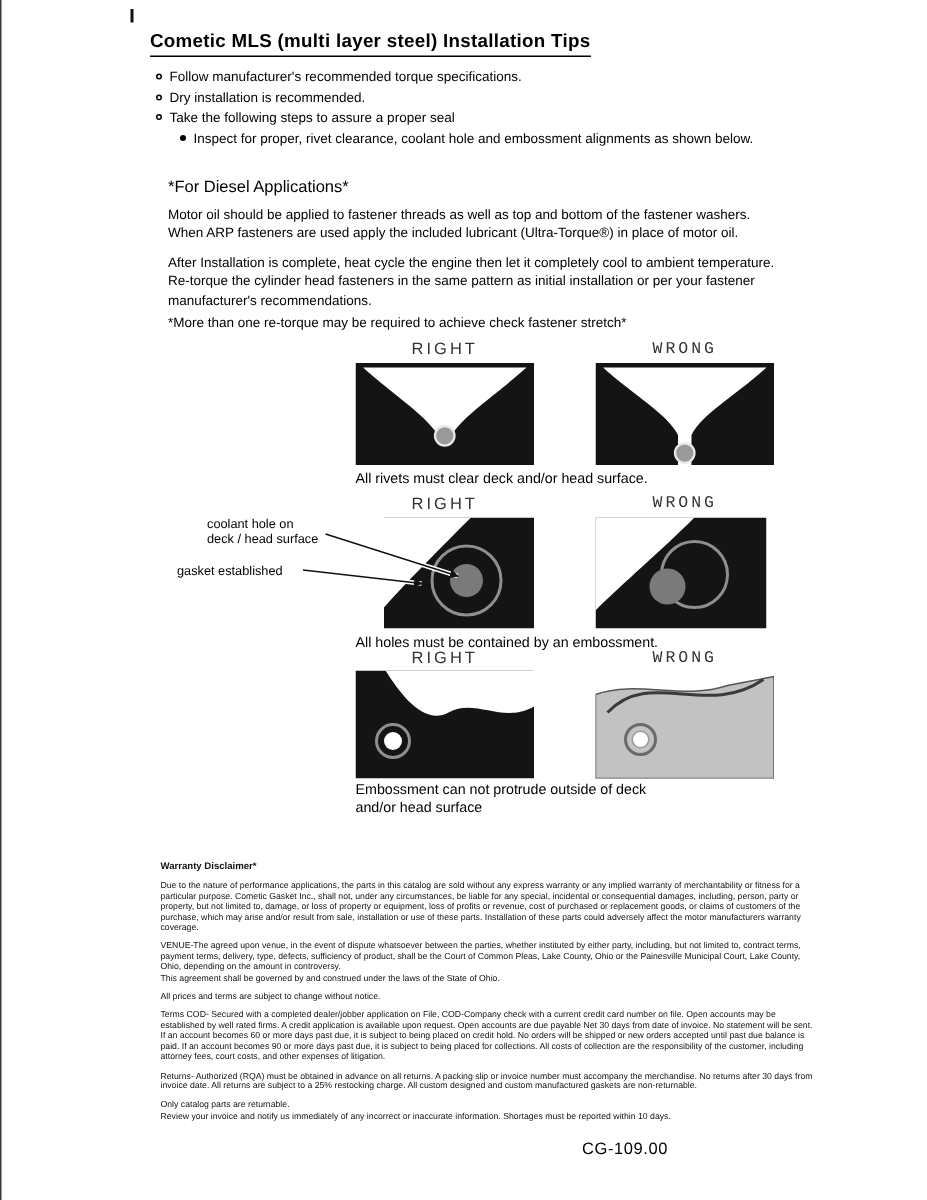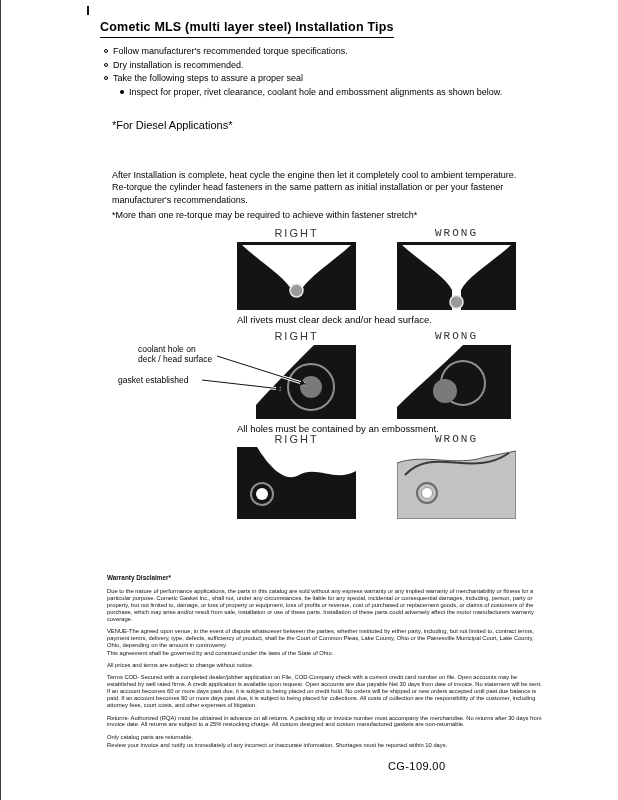--- a/index.html
+++ b/index.html
@@ -76,22 +76,23 @@
     </div>
     <div class="subtips">
       <div class="tip">
         <span class="b-fill"></span>
         <span>Inspect for proper, rivet clearance, coolant hole and embossment alignments as shown below.</span>
       </div>
     </div>
   </div>
 
   <div class="diesel-h">*For Diesel Applications*</div>
+  <p class="para p1">Motor oil should be applied to fastener threads as well as top and bottom of the fastener washers. When ARP fasteners are used apply the included lubricant (Ultra-Torque®) in place of motor oil.</p>
   <p class="para p2">After Installation is complete, heat cycle the engine then let it completely cool to ambient temperature. Re-torque the cylinder head fasteners in the same pattern as initial installation or per your fastener manufacturer's recommendations.</p>
-  <div class="note">*More than one re-torque may be required to achieve within fastener stretch*</div>
+  <div class="note">*More than one re-torque may be required to achieve check fastener stretch*</div>
 
   <div class="fig-label colL r1">RIGHT</div>
   <div class="fig-label colR r1">WRONG</div>
 
   <svg class="fig f1r" width="119" height="68" viewBox="0 0 119 68">
     <rect width="119" height="68" fill="#141414"></rect>
     <path d="M5,3 L114,3 C93,22 70,36 63,50 C61,54 58,54 56,50 C49,36 26,22 5,3 Z" fill="#ffffff"></path>
     <circle cx="59.5" cy="48.5" r="6.5" fill="#9a9a9a" stroke="#e8e8e8" stroke-width="1.5"></circle>
   </svg>
   <svg class="fig f1w" width="119" height="68" viewBox="0 0 119 68">
@@ -146,20 +147,21 @@
     <circle cx="25" cy="47" r="11" fill="none" stroke="#8f8f8f" stroke-width="2"></circle>
     <circle cx="25" cy="47" r="6" fill="#ffffff"></circle>
   </svg>
   <svg class="fig f3w" width="119" height="72" viewBox="0 0 119 72">
     <rect width="119" height="72" fill="#ffffff"></rect>
     <path d="M0,16 C28,6 58,20 88,10 L119,4 L119,72 L0,72 Z" fill="#c2c2c2" stroke="#555" stroke-width="1"></path>
     <path d="M8,28 C36,-2 74,32 112,6" fill="none" stroke="#3a3a3a" stroke-width="2"></path>
     <circle cx="30" cy="46" r="10" fill="none" stroke="#6a6a6a" stroke-width="2"></circle>
     <circle cx="30" cy="46" r="5.5" fill="#ffffff" stroke="#999" stroke-width="1"></circle>
   </svg>
+  <div class="caption cap3">Embossment can not protrude outside of deck and/or head surface</div>
 
   <div class="disclaimer">
     <div class="dh">Warranty Disclaimer*</div>
     <p>Due to the nature of performance applications, the parts in this catalog are sold without any express warranty or any implied warranty of merchantability or fitness for a particular purpose.  Cometic Gasket Inc., shall not, under any circumstances, be liable for any special, incidental or consequential damages, including, person, party or property, but not limited to, damage, or loss of property or equipment, loss of profits or revenue, cost of purchased or replacement goods, or claims of customers of the purchase, which may arise and/or result from sale, installation or use of these parts.  Installation of these parts could adversely affect the motor manufacturers warranty coverage.</p>
     <p class="tight">VENUE-The agreed upon venue, in the event of dispute whatsoever between the parties, whether instituted by either party, including, but not limited to, contract terms, payment terms, delivery, type, defects, sufficiency of product, shall be the Court of Common Pleas, Lake County, Ohio or the Painesville Municipal Court, Lake County, Ohio, depending on the amount in controversy.</p>
     <p>This agreement shall be governed by and construed under the laws of the State of Ohio.</p>
     <p>All prices and terms are subject to change without notice.</p>
     <p>Terms COD- Secured with a completed dealer/jobber application on File, COD-Company check with a current credit card number on file.  Open accounts may be established by well rated firms.  A credit application is available upon request.  Open accounts are due payable Net 30 days from date of invoice.  No statement will be sent.  If an account becomes 60 or more days past due, it is subject to being placed on credit hold.  No orders will be shipped or new orders accepted until past due balance is paid.  If an account becomes 90 or more days past due, it is subject to being placed for collections.  All costs of collection are the responsibility of the customer, including attorney fees, court costs, and other expenses of litigation.</p>
     <p>Returns- Authorized (RQA) must be obtained in advance on all returns.  A packing slip or invoice number must accompany the merchandise.  No returns after 30 days from invoice date.  All returns are subject to a 25% restocking charge.  All custom designed and custom manufactured gaskets are non-returnable.</p>
     <p class="tight">Only catalog parts are returnable.</p>

